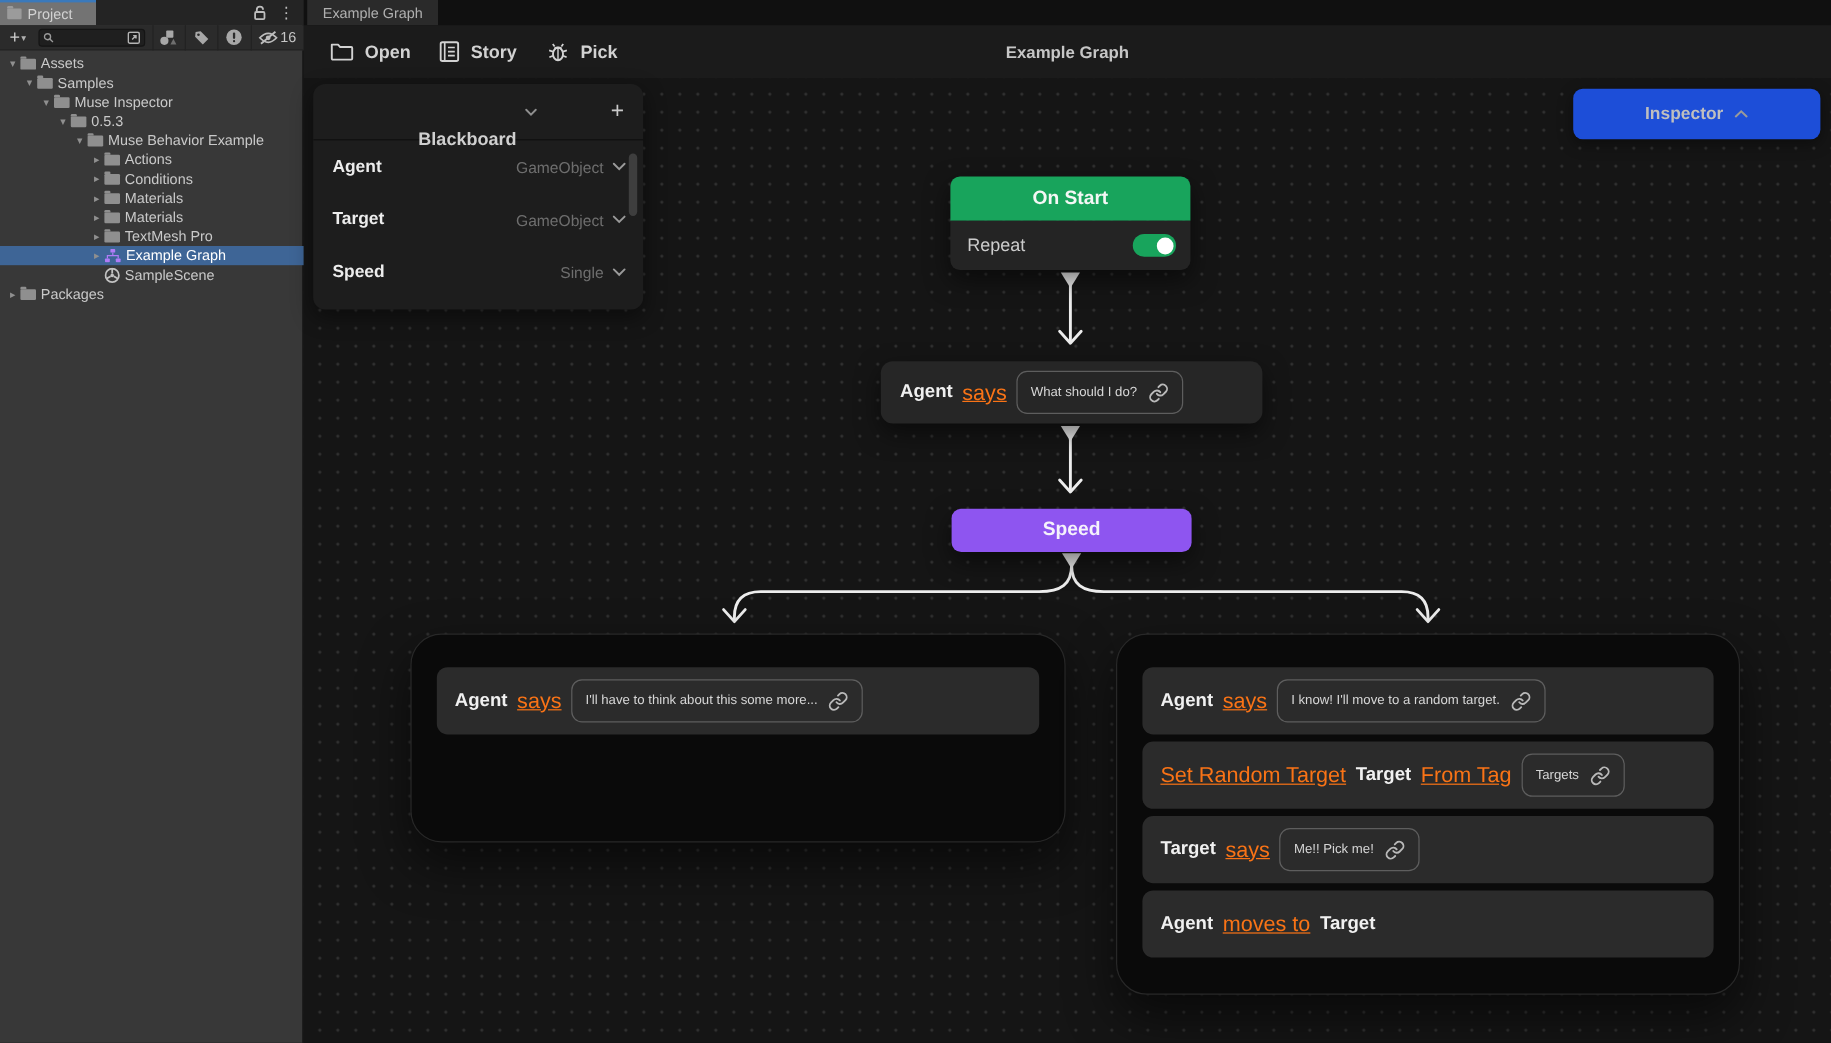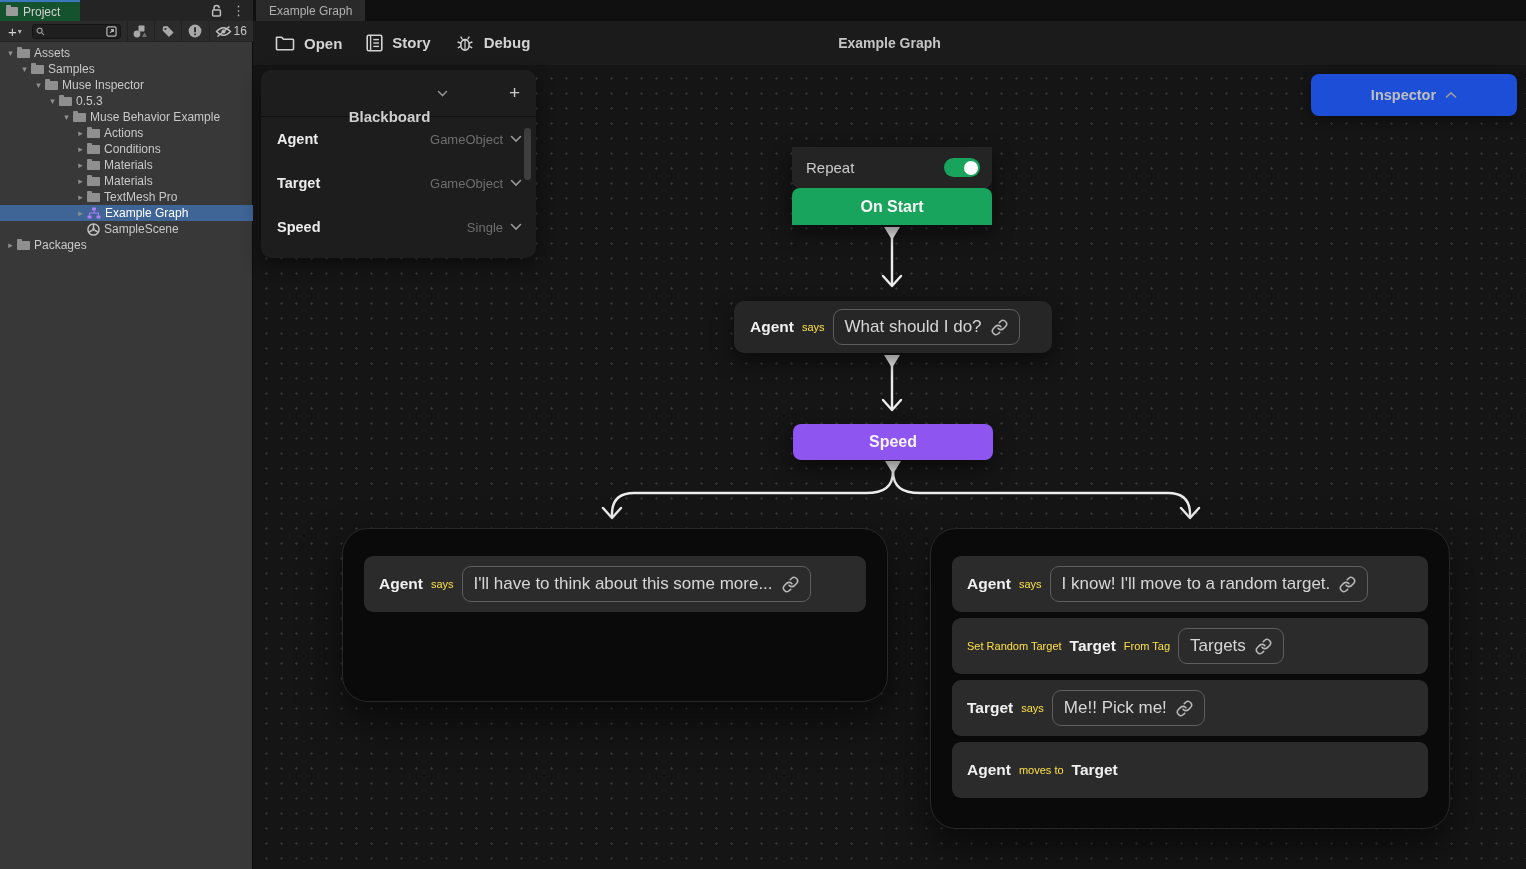--- a/index.html
+++ b/index.html
@@ -3,21 +3,21 @@
 <meta charset="utf-8">
 <style>
   * { margin:0; padding:0; box-sizing:border-box; }
   html,body { width:1526px; height:869px; background:#151515; overflow:hidden;
               font-family:"Liberation Sans", sans-serif; }
   .abs { position:absolute; }
 
   
   #project-panel { left:0; top:0; width:253px; height:869px; background:#383838; border-right:1px solid #0c0c0c; }
   #project-tabstrip { left:0; top:0; width:253px; height:21px; background:#242424; display:flex; }
-  #project-tab { width:80px; height:21px; background:#14532d; border-top:2px solid var(--tab_accent); display:flex; align-items:center; gap:5px; padding:0 6px; }
+  #project-tab { width:80px; height:21px; background:#737373; border-top:2px solid var(--tab_accent); display:flex; align-items:center; gap:5px; padding:0 6px; }
   #project-tab .tab-label { font-size:12px; color:#d2d2d2; }
   .mini-folder { width:12px; height:9px; background:#9b9b9b; border-radius:1px; position:relative; flex:0 0 auto; }
   .mini-folder::before { content:""; position:absolute; top:-2px; left:0; width:5px; height:2px; background:#9b9b9b; border-radius:1px 1px 0 0; }
   #project-tabstrip .strip-icons { margin-left:auto; display:flex; align-items:center; gap:10px; padding-right:8px; }
   .kebab { color:#bdbdbd; font-size:13px; line-height:1; }
 
   #project-toolbar { left:0; top:21px; width:253px; height:21px; background:#2b2b2b; display:flex; align-items:center; border-bottom:1px solid #232323;}
   #plus-btn { display:flex; align-items:center; color:#cfcfcf; margin-left:8px; gap:1px; }
   #plus-btn .plus { font-size:15px; line-height:1; }
   #plus-btn .caret { font-size:8px; color:#b0b0b0; }
@@ -33,21 +33,21 @@
   .trow.sel { background:var(--selection); }
   .tri { width:13px; font-size:9px; color:#8f8f8f; text-align:center; flex:0 0 auto; }
   .tlabel { font-size:12px; color:#c9c9c9; margin-left:4px; white-space:nowrap; }
   .trow.sel .tlabel { color:#ffffff; }
   .fold { width:13px; height:9px; background:#8f8f8f; border-radius:1px; position:relative; flex:0 0 auto; }
   .fold::before { content:""; position:absolute; top:-2px; left:0; width:5px; height:2px; background:#8f8f8f; border-radius:1px 1px 0 0; }
   #editor-tabstrip { left:253px; top:0; width:1273px; height:21px; background:#101010; }
   #editor-tab { position:absolute; left:3px; top:0; height:21px; background:#2a2a2a; display:flex; align-items:center; padding:0 13px; }
   #editor-tab span { font-size:12px; color:#b0b0b0; }
   #editor-toolbar { left:253px; top:21px; width:1273px; height:44px; background:#1b1b1b; display:flex; align-items:center; }
-  .tool-btn { display:flex; gap:9px; color:#d2d2d2; font-size:15px; font-weight:600; margin-left:24px; }
+  .tool-btn { display:flex; align-items:center; gap:9px; color:#d2d2d2; font-size:15px; font-weight:600; margin-left:24px; }
   .tool-btn:first-child { margin-left:22px; }
   .tool-btn svg { display:block; }
   #graph-title { position:absolute; left:253px; top:21px; width:1273px; height:44px; display:flex; align-items:center; justify-content:center; font-size:14px; font-weight:700; color:#c6c6c6; pointer-events:none; }
 
   #canvas { left:253px; top:65px; width:1273px; height:804px; background-color:#151515;
     background-image:radial-gradient(circle, #313131 1.2px, transparent 1.4px);
     background-size:15px 15px; background-position:6px 6px; }
 
   #edges { left:0; top:0; width:1526px; height:869px; pointer-events:none; z-index:2; }
 
@@ -78,22 +78,22 @@
   #say1 { left:734px; top:301px; width:318px; height:52px; background:#262626; border-radius:10px; display:flex; align-items:center; padding:0 14px 0 16px; gap:8px; box-shadow:0 8px 20px rgba(0,0,0,.5); }
 
   #random { left:793px; top:424px; width:200px; height:36px; background:var(--purple); border-radius:8px; display:flex; align-items:center; justify-content:center; box-shadow:0 8px 20px rgba(0,0,0,.5); }
   #random span { font-size:16px; font-weight:700; color:#f5f2fb; }
 
   .group { background:#0a0a0a; border:1px solid #282828; border-radius:26px; padding:27px 21px; display:flex; flex-direction:column; gap:6px; box-shadow:0 18px 40px rgba(0,0,0,.55); }
   #left-group  { left:342px; top:528px; width:546px; height:174px; }
   #right-group { left:930px; top:528px; width:520px; height:301px; }
   .node-row { background:#2b2b2b; border-radius:9px; min-height:56px; display:flex; align-items:center; padding:0 15px; gap:8px; }
   .bold-name { font-size:15.5px; font-weight:700; color:#f0f0f0; white-space:nowrap; }
-  .gray-text { font-size:11px; color:#fde047; white-space:nowrap; }
-  .pill { border:1px solid #5e5e5e; border-radius:9px; height:36px; display:inline-flex; align-items:center; gap:9px; padding:0 11px; font-size:17px; color:#d6d6d6; white-space:nowrap; }
+  .gray-text { font-size:18px; color:#f97316; white-space:nowrap;text-decoration:underline; }
+  .pill { border:1px solid #5e5e5e; border-radius:9px; height:36px; display:inline-flex; align-items:center; gap:9px; padding:0 11px; font-size:11px; color:#d6d6d6; white-space:nowrap; }
   .pill svg { flex:0 0 auto; }
   .pill-num { width:92px; justify-content:space-between; }
 
   svg.icon { display:block; }
 </style>
 </head>
 <body>
 
 <div id="canvas" class="abs"></div>
 <div id="editor-tabstrip" class="abs">
@@ -123,21 +123,21 @@
         <ellipse cx="10" cy="11" rx="4.2" ry="5.2" fill="none" stroke="#d2d2d2" stroke-width="1.6"></ellipse>
         <path d="M7 6.5 Q10 4.5 13 6.5" fill="none" stroke="#d2d2d2" stroke-width="1.6"></path>
         <line x1="7.2" y1="4.8" x2="5.6" y2="2.6" stroke="#d2d2d2" stroke-width="1.4"></line>
         <line x1="12.8" y1="4.8" x2="14.4" y2="2.6" stroke="#d2d2d2" stroke-width="1.4"></line>
         <line x1="5.8" y1="9" x2="2.6" y2="8" stroke="#d2d2d2" stroke-width="1.4"></line>
         <line x1="14.2" y1="9" x2="17.4" y2="8" stroke="#d2d2d2" stroke-width="1.4"></line>
         <line x1="5.8" y1="12.4" x2="2.8" y2="13.8" stroke="#d2d2d2" stroke-width="1.4"></line>
         <line x1="14.2" y1="12.4" x2="17.2" y2="13.8" stroke="#d2d2d2" stroke-width="1.4"></line>
         <line x1="10" y1="6" x2="10" y2="16" stroke="#d2d2d2" stroke-width="1.2"></line>
       </svg>
-    <span>Debug</span>
+    <span>Pick</span>
   </div>
 </div>
 <div id="graph-title" class="abs">Example Graph</div>
 
 <svg id="edges" class="abs" width="1526" height="869" viewBox="0 0 1526 869">
   <g stroke="#ededed" stroke-width="2.4" fill="none" stroke-linecap="round" stroke-linejoin="round">
 
     <polygon points="884,227 900,227 892,240" fill="#ededed" stroke="none"></polygon>
     <line x1="892" y1="238" x2="892" y2="285"></line>
     <polyline points="883,276 892,286 901,276"></polyline>
@@ -189,28 +189,28 @@
 </div>
 
 <div id="inspector-btn" class="abs">
   <span>Inspector</span>
   <svg class="icon" width="12" height="8" viewBox="0 0 12 8">
       <polyline points="1.5,6 6,1.8 10.5,6" fill="none" stroke="#9a9a9a" stroke-width="1.7" stroke-linecap="round"></polyline>
     </svg>
 </div>
 
 <div id="on-start" class="abs z-node">
+  <div id="on-start-header">
+    <span>On Start</span>
+  </div>
   <div id="on-start-body">
     <span id="repeat-label">Repeat</span>
     <div class="toggle">
         <div class="knob"></div>
       </div>
-  </div>
-  <div id="on-start-header">
-    <span>On Start</span>
   </div>
 </div>
 
 <div id="say1" class="abs z-node">
   <span class="bold-name">Agent</span>
   <span class="gray-text">says</span>
   <span class="pill">
     <span>What should I do?</span>
     <svg class="icon" width="17" height="17" viewBox="0 0 24 24">
         <g fill="none" stroke="#b9b9b9" stroke-width="2.2" stroke-linecap="round" stroke-linejoin="round">

